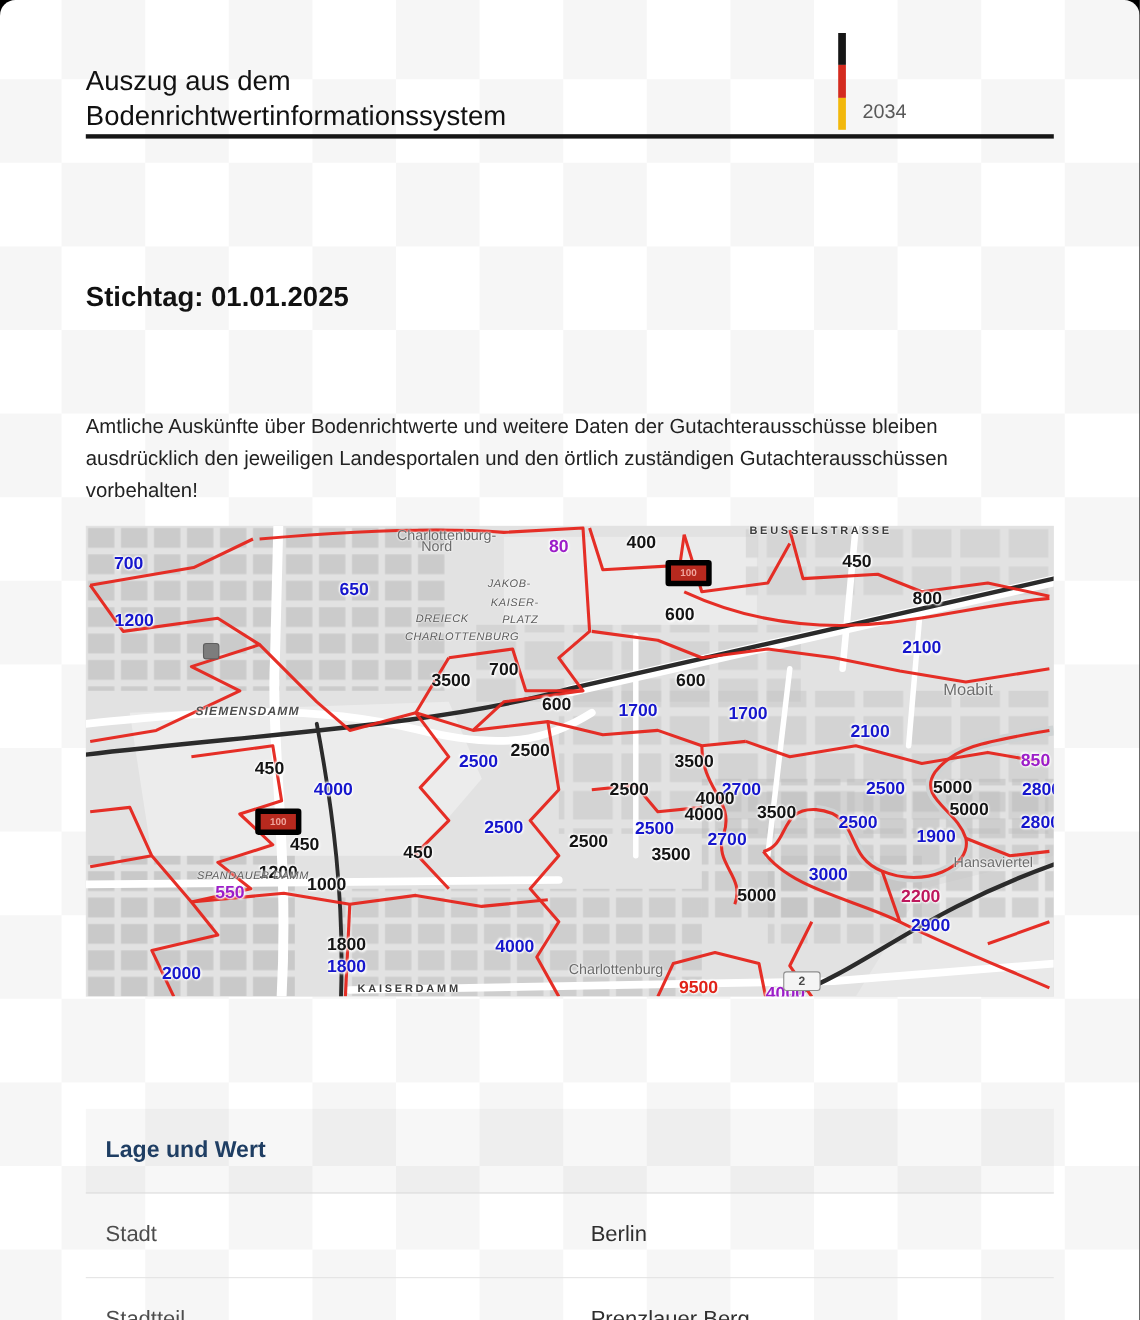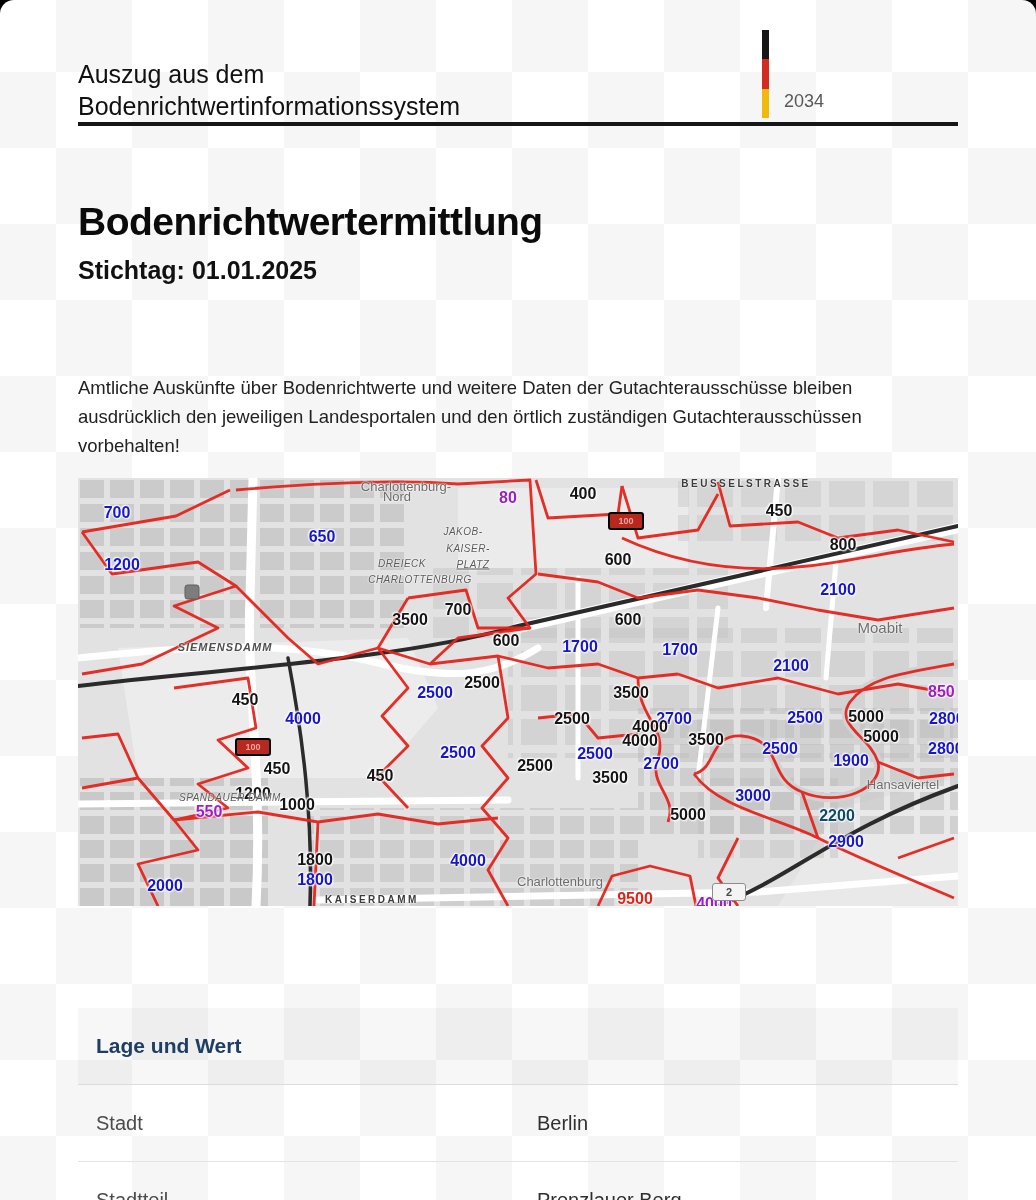--- a/index.html
+++ b/index.html
@@ -33,21 +33,21 @@
   .mlab.anchor-left{transform:translate(0,-50%);}
   .place{position:absolute;transform:translate(-50%,-50%);white-space:nowrap;
          text-shadow:0 0 2px #fff,0 0 2px #fff;}
   .k-city{font-size:13px;color:#6b6b6b;font-weight:400;}
   .k-city-lg{font-size:15px;color:#6e6e6e;font-weight:400;text-align:center;}
   .k-street{font-size:10px;letter-spacing:2.5px;color:#3c3c3c;font-weight:700;}
   .k-street-it{font-size:11px;font-style:italic;letter-spacing:1px;color:#4f4f4f;font-weight:700;}
   .k-street-it-sm{font-size:10px;font-style:italic;letter-spacing:0.5px;color:#5a5a5a;font-weight:400;}
   .badge{position:absolute;transform:translate(-50%,-50%);border-radius:3px;font-weight:700;
          display:flex;align-items:center;justify-content:center;}
-  .badge.b-red{width:32px;height:14px;background:#b7291e;border:2px solid #000000;color:#efa49c;font-size:9px;}
+  .badge.b-red{width:32px;height:14px;background:#b7291e;border:5px solid #000000;color:#efa49c;font-size:9px;}
   .badge.b-white{width:32px;height:16px;background:#f4f4f4;border:1px solid #8d8d8d;color:#4a4a4a;font-size:11px;}
   .station{position:absolute;width:13px;height:13px;background:#7d7d7d;border-radius:3px;
            transform:translate(-50%,-50%);border:1px solid #5f5f5f;}
   
   .h2{left:78px;top:950px;font-size:27px;font-weight:800;color:#0c0c0c;}
   .group{left:78px;top:1008px;width:880px;height:76px;background:rgba(110,110,110,0.055);
          border-bottom:1px solid #dcdcdc;display:flex;align-items:center;}
   .group-label{margin-left:18px;font-size:21px;font-weight:700;color:#1f3e63;}
   .rows{left:78px;top:1085px;width:880px;}
   .row{position:relative;height:76px;border-bottom:1px solid #e4e4e4;}
@@ -66,21 +66,20 @@
 
   <div class="abs logo-bar">
     <span id="flag-black" style="background: rgb(22, 22, 22);"></span>
     <span id="flag-red" style="background: rgb(212, 43, 31);"></span>
     <span id="flag-gold" style="background: rgb(242, 184, 12);"></span>
   </div>
   <div class="abs logo-year">2034</div>
 
   <div class="abs rule"></div>
 
-  <div class="abs h1">Bodenrichtwertermittlung</div>
   <div class="abs h1sub">Stichtag: 01.01.2025</div>
 
   <div class="abs para p2">Amtliche Auskünfte über Bodenrichtwerte und weitere Daten der Gutachterausschüsse bleiben ausdrücklich den jeweiligen Landesportalen und den örtlich zuständigen Gutachterausschüssen vorbehalten!</div>
 
   <div class="abs map">
     <svg width="880" height="428" viewBox="0 0 880 428" aria-hidden="true">
       <defs>
         <pattern id="bA" width="30" height="24" patternUnits="userSpaceOnUse">
           <rect x="2" y="2" width="24" height="18" fill="#b9b9b9"></rect>
         </pattern>
@@ -162,21 +161,21 @@
         <div class="mlab" style="left: 713px; top: 188px; color: rgb(22, 22, 204);">2100</div>
         <div class="mlab" style="left: 357px; top: 215px; color: rgb(22, 22, 204);">2500</div>
         <div class="mlab" style="left: 380px; top: 275px; color: rgb(22, 22, 204);">2500</div>
         <div class="mlab" style="left: 517px; top: 276px; color: rgb(22, 22, 204);">2500</div>
         <div class="mlab" style="left: 596px; top: 241px; color: rgb(22, 22, 204);">2700</div>
         <div class="mlab" style="left: 727px; top: 240px; color: rgb(22, 22, 204);">2500</div>
         <div class="mlab" style="left: 702px; top: 271px; color: rgb(22, 22, 204);">2500</div>
         <div class="mlab" style="left: 583px; top: 286px; color: rgb(22, 22, 204);">2700</div>
         <div class="mlab" style="left: 773px; top: 283px; color: rgb(22, 22, 204);">1900</div>
         <div class="mlab" style="left: 675px; top: 318px; color: rgb(22, 22, 204);">3000</div>
-        <div class="mlab" style="left: 759px; top: 338px; color: #0c4a6e;">2200</div>
+        <div class="mlab" style="left: 759px; top: 338px; color: #be185d;">2200</div>
         <div class="mlab" style="left: 768px; top: 364px; color: rgb(22, 22, 204);">2900</div>
         <div class="mlab" style="left: 225px; top: 241px; color: rgb(22, 22, 204);">4000</div>
         <div class="mlab" style="left: 87px; top: 408px; color: rgb(22, 22, 204);">2000</div>
         <div class="mlab" style="left: 237px; top: 402px; color: rgb(22, 22, 204);">1800</div>
         <div class="mlab" style="left: 390px; top: 383px; color: rgb(22, 22, 204);">4000</div>
         <div class="mlab" style="left: 505px; top: 16px; color: rgb(20, 20, 20);">400</div>
         <div class="mlab" style="left: 701px; top: 33px; color: rgb(20, 20, 20);">450</div>
         <div class="mlab" style="left: 765px; top: 67px; color: rgb(20, 20, 20);">800</div>
         <div class="mlab" style="left: 540px; top: 82px; color: rgb(20, 20, 20);">600</div>
         <div class="mlab" style="left: 332px; top: 142px; color: rgb(20, 20, 20);">3500</div>
@@ -204,21 +203,21 @@
         <div class="mlab" style="left: 131px; top: 334px; color: rgb(156, 30, 200);">550</div>
         <div class="mlab anchor-left" style="left: 850px; top: 214px; color: rgb(156, 30, 200);">850</div>
         <div class="mlab anchor-left" style="left: 851px; top: 241px; color: rgb(22, 22, 204);">2800</div>
         <div class="mlab anchor-left" style="left: 850px; top: 271px; color: rgb(22, 22, 204);">2800</div>
         <div class="mlab" style="left: 636px; top: 426px; color: rgb(156, 30, 200);">4000</div>
         <div class="mlab" style="left: 557px; top: 421px; color: rgb(224, 35, 24);">9500</div>
         <div class="place k-city" style="left: 328px; top: 8px;">Charlottenburg-</div>
         <div class="place k-city" style="left: 319px; top: 18px;">Nord</div>
         <div class="place k-street-it-sm" style="left: 385px; top: 53px;">JAKOB-</div>
         <div class="place k-street-it-sm" style="left: 390px; top: 70px;">KAISER-</div>
-        <div class="place k-street-it-sm" style="left: 395px; top: 86px; text-decoration: underline;">PLATZ</div>
+        <div class="place k-street-it-sm" style="left: 395px; top: 86px;">PLATZ</div>
         <div class="place k-street-it-sm" style="left: 324px; top: 85px;">DREIECK</div>
         <div class="place k-street-it-sm" style="left: 342px; top: 101px;">CHARLOTTENBURG</div>
         <div class="place k-street-it" style="left: 147px; top: 169px;">SIEMENSDAMM</div>
         <div class="place k-street" style="left: 668px; top: 5px;">BEUSSELSTRASSE</div>
         <div class="place k-city-lg" style="left: 802px; top: 149px;">Moabit</div>
         <div class="place k-street-it-sm" style="left: 152px; top: 319px;">SPANDAUER DAMM</div>
         <div class="place k-street" style="left: 294px; top: 421px;">KAISERDAMM</div>
         <div class="place k-city" style="left: 825px; top: 306px;">Hansaviertel</div>
         <div class="place k-city" style="left: 482px; top: 403px;">Charlottenburg</div>
         <div class="badge b-red" style="left: 548px; top: 43px;">100</div>

